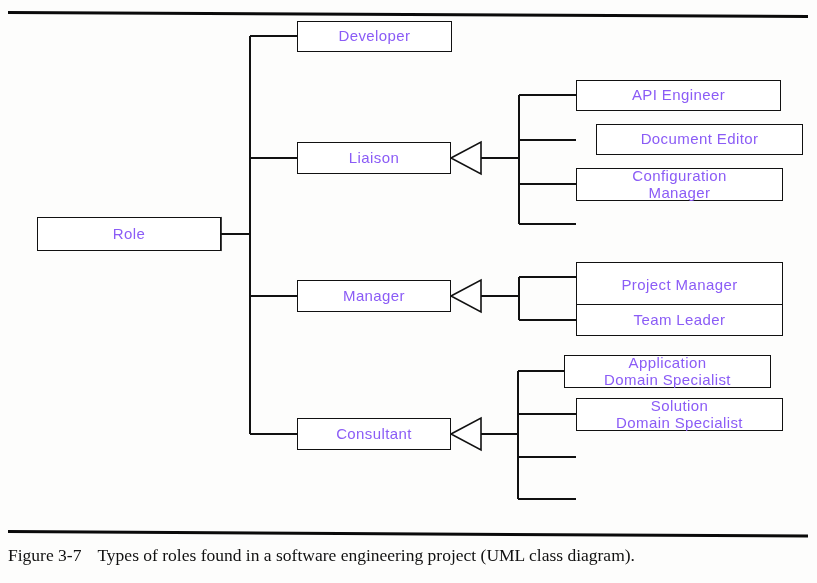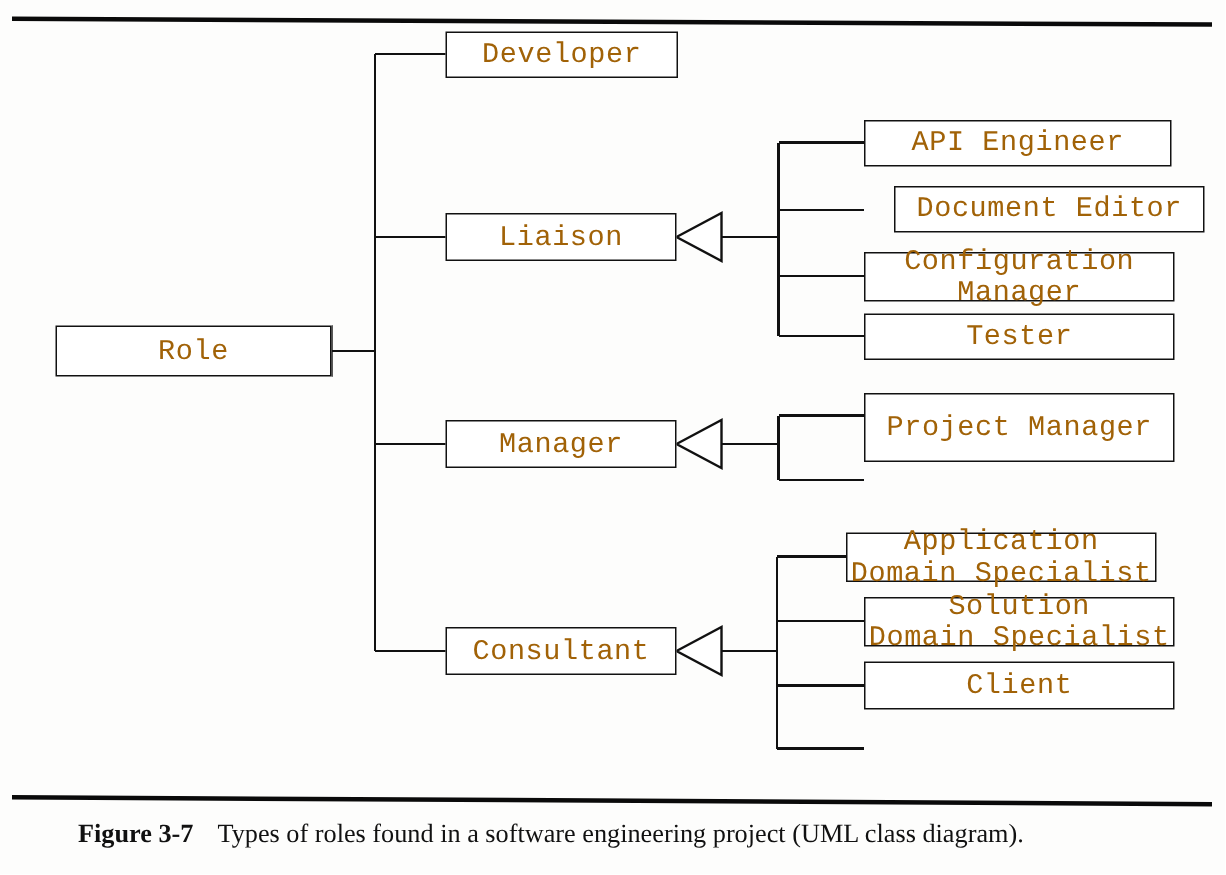--- a/index.html
+++ b/index.html
@@ -54,44 +54,43 @@
   
   .cls {
     position: absolute;
     box-sizing: border-box;
     border: 1.6px solid #111111;
     background: #ffffff;
     display: flex;
     align-items: center;
     justify-content: center;
     text-align: center;
-    font-family: Liberation Mono, monospace;
-    font-size: 19px;
+    font-family: Liberation Sans, sans-serif;
+    font-size: 15px;
     line-height: 1.08;
-    color: #a16207;
+    color: #8b5cf6;
     letter-spacing: 0.4px;
     white-space: pre-line;
     z-index: 3;
   }
 
   
   #caption {
     position: absolute;
     left: 8px;
     top: 545px;
     width: 800px;
     font-family: "Liberation Serif", "DejaVu Serif", serif;
     font-size: 17.5px;
     color: #111111;
     white-space: nowrap;
   }
   #caption .fignum {
-    font-weight: bold;
+    font-weight: normal;
     margin-right: 16px;
-    margin-left: 44px;
   }
 </style>
 </head>
 <body>
 
 <div id="page">
 
   <div class="rule" id="rule-top"></div>
   <div class="rule" id="rule-bottom"></div>
 
@@ -145,31 +144,30 @@
 
   <div class="cls" style="left:297px; top:418px; width:154px; height:32px;">Consultant</div>
 
   <div class="cls" style="left:576px; top:80px; width:205px; height:31px;">API Engineer</div>
 
   <div class="cls" style="left:576px; top:124px; width:207px; height:31px;margin-left:20px;">Document Editor</div>
 
   <div class="cls" style="left:576px; top:168px; width:207px; height:33px;">Configuration
 Manager</div>
 
-  <div class="cls" style="left:576px; top:209px; width:207px; height:31px;">Tester</div>
 
   <div class="cls" style="left:576px; top:262px; width:207px; height:46px;">Project Manager</div>
 
+  <div class="cls" style="left:576px; top:304px; width:207px; height:32px;">Team Leader</div>
 
   <div class="cls" style="left:564px; top:355px; width:207px; height:33px;">Application
 Domain Specialist</div>
 
   <div class="cls" style="left:576px; top:398px; width:207px; height:33px;">Solution
 Domain Specialist</div>
 
-  <div class="cls" style="left:576px; top:441px; width:207px; height:32px;">Client</div>
 
 
   <div id="caption">
     <span class="fignum">Figure 3-7</span><span>Types of roles found in a software engineering project (UML class diagram).</span>
   </div>
 
 </div>
 
 </body></html>

